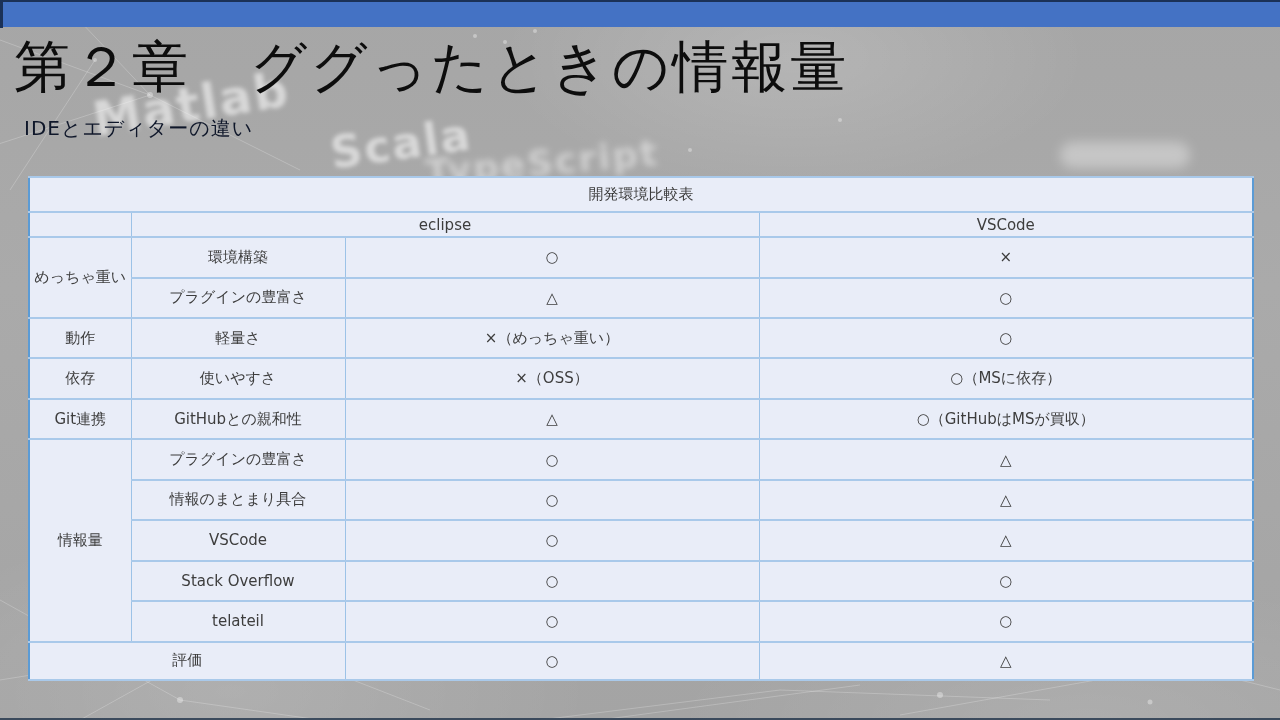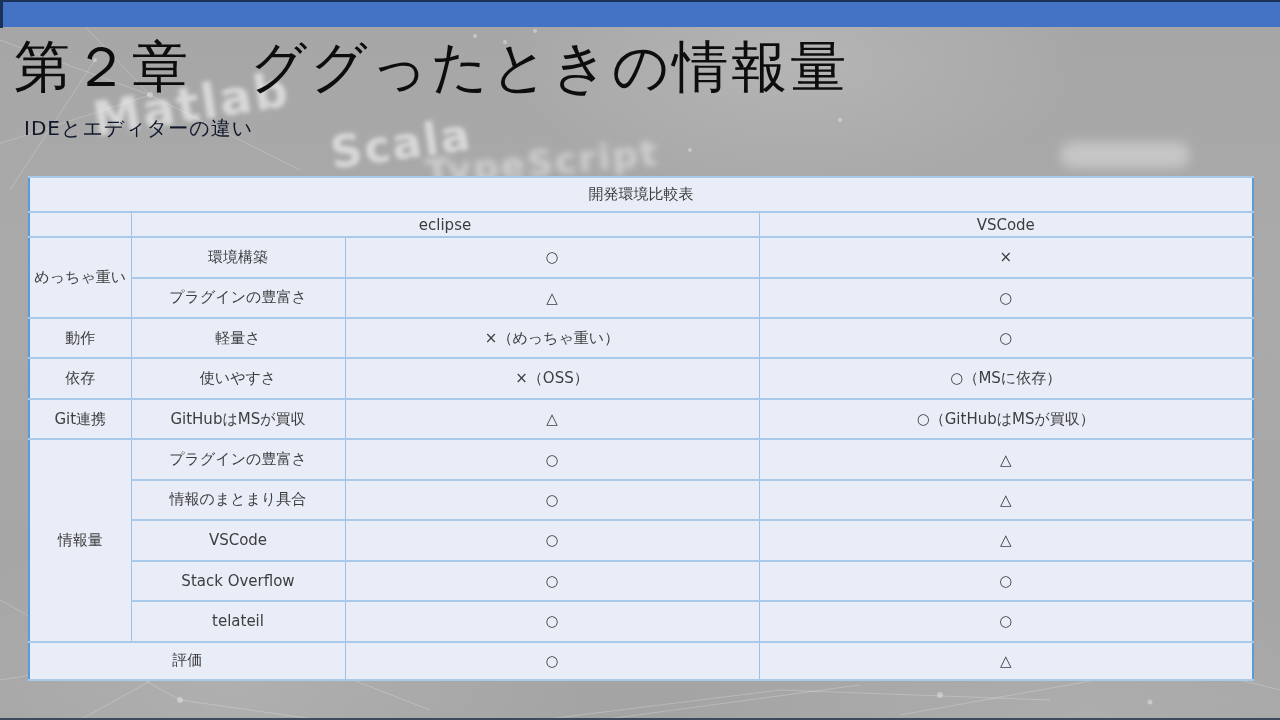--- a/index.html
+++ b/index.html
@@ -147,21 +147,21 @@
 
   <tr class="r-data sec">
     <td>依存</td>
     <td>使いやすさ</td>
     <td class="mark">×（OSS）</td>
     <td class="mark">○（MSに依存）</td>
   </tr>
 
   <tr class="r-data sec">
     <td>Git連携</td>
-    <td>GitHubはMSが買収</td>
+    <td>GitHubとの親和性</td>
     <td class="mark">△</td>
     <td class="mark">○（GitHubはMSが買収）</td>
   </tr>
 
   <tr class="r-data sec">
     <td rowspan="5">情報量</td>
     <td>プラグインの豊富さ</td>
     <td class="mark">○</td>
     <td class="mark">△</td>
   </tr>

